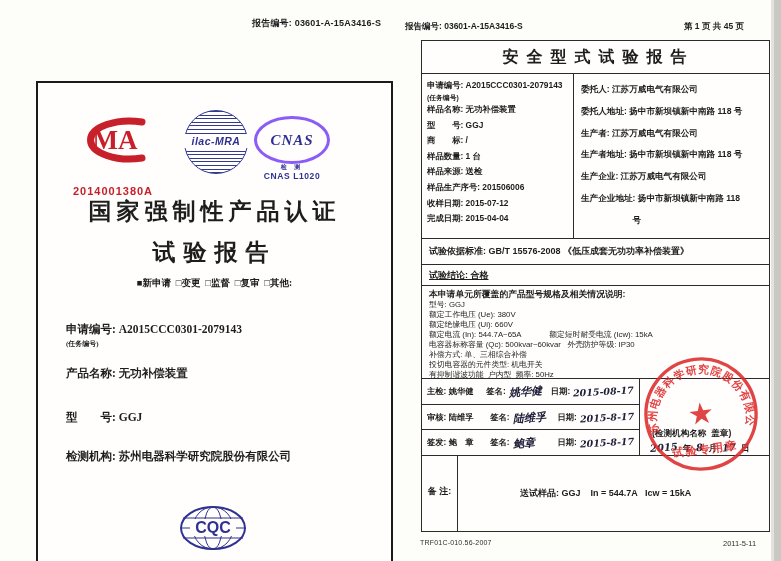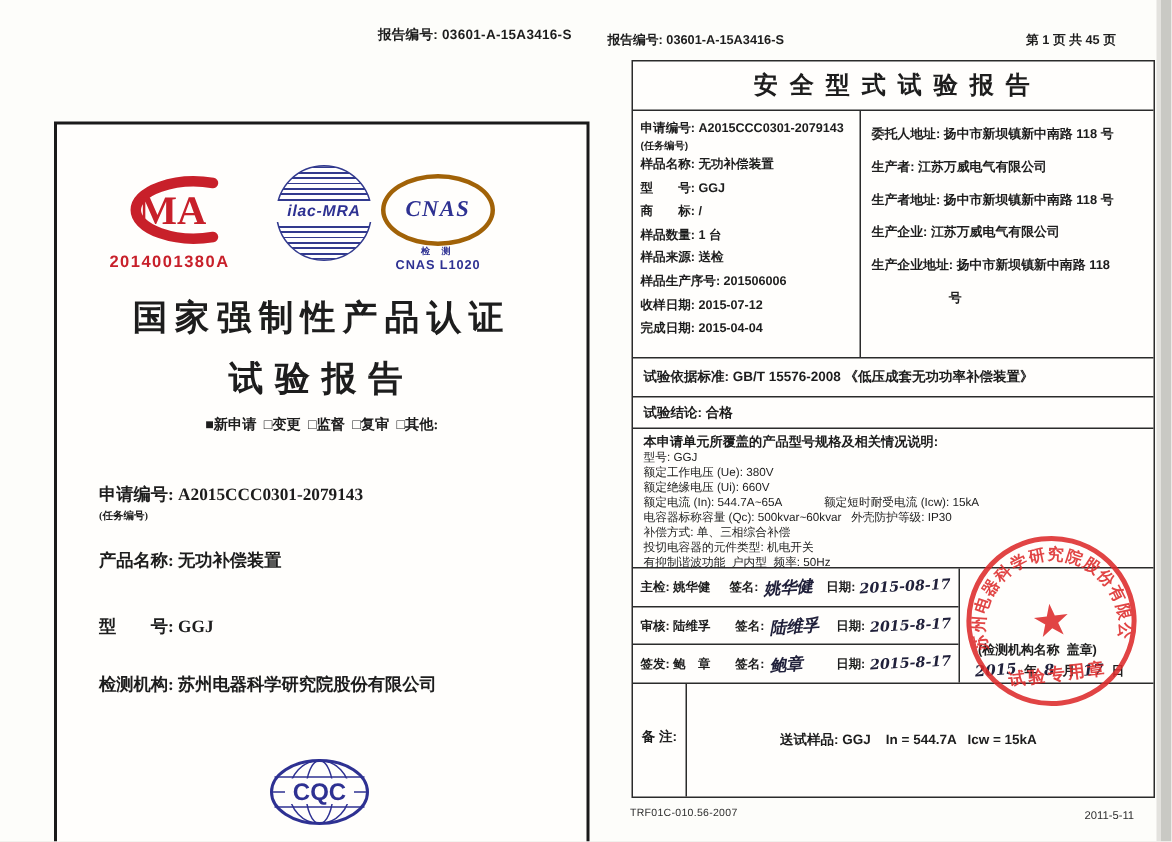--- a/index.html
+++ b/index.html
@@ -6,27 +6,27 @@
   .canvas{position:relative;width:781px;height:561px;background:#fdfdfa;overflow:hidden;
           font-family:"Liberation Sans","DejaVu Sans",sans-serif;color:#1d1d1d;}
   .edge-strip{position:absolute;right:0;top:0;width:7px;height:561px;background:#c9c9c4;}
   .edge-strip2{position:absolute;right:7px;top:0;width:3px;height:561px;background:#e3e2de;}
 
   
   .lp-report-no{position:absolute;left:252px;top:17px;font-size:9px;font-weight:bold;letter-spacing:.2px;white-space:pre;}
   .lp-frame{position:absolute;left:36px;top:37px;width:353px;height:511px;border:2px solid #1a1a1a;background:#fffefc;margin-top:44px;}
   .lp-frame *{position:absolute;}
   .cma-svg{left:30px;top:30px;}
-  .cma-number{left:22px;top:86px;width:106px;text-align:center;color:#c8202a;font-weight:bold;font-size:11px;letter-spacing:1px;}
+  .cma-number{left:22px;top:102px;width:106px;text-align:center;color:#c8202a;font-weight:bold;font-size:11px;letter-spacing:1px;}
   .ilac{left:146px;top:27px;width:62px;height:62px;border-radius:50%;
         background:repeating-linear-gradient(180deg,#323a8e 0px,#323a8e 1.1px,#ffffff 1.1px,#ffffff 3.6px);
         border:1px solid #323a8e;}
   .ilac-band{left:-5px;right:-5px;top:23px;height:14px;background:#fffefc;display:flex;align-items:center;justify-content:center;
              font-size:10.5px;font-weight:bold;font-style:italic;color:#2e3192;letter-spacing:.5px;}
-  .cnas-oval{left:216px;top:33px;width:70px;height:42px;border:3px solid #a16207;border-radius:50%;
+  .cnas-oval{left:216px;top:33px;width:70px;height:42px;border:3px solid #8b5cf6;border-radius:50%;
              display:flex;align-items:center;justify-content:center;}
   .cnas-word{position:static!important;font-family:"Liberation Serif","DejaVu Serif",serif;font-style:italic;font-weight:bold;
              font-size:15px;color:#2e3192;letter-spacing:1px;}
   .cnas-type{left:216px;top:80px;width:76px;text-align:center;font-size:6px;color:#2e3192;letter-spacing:3px;font-weight:bold;}
   .cnas-code{left:210px;top:88px;width:88px;text-align:center;font-size:8.5px;color:#2e3192;font-weight:bold;letter-spacing:.6px;}
   .lp-title1{left:0;top:113px;width:100%;text-align:center;font-family:"Liberation Serif","DejaVu Serif",serif;
              font-size:23px;font-weight:600;letter-spacing:5px;}
   .lp-title2{left:0;top:154px;width:100%;text-align:center;font-family:"Liberation Serif","DejaVu Serif",serif;
              font-size:23px;font-weight:600;letter-spacing:8px;}
   .lp-apply{left:0;top:194px;width:100%;text-align:center;font-size:9.5px;white-space:pre;font-weight:600;
@@ -51,21 +51,21 @@
   .rrow{border-bottom:1.4px solid #2b2b2b;box-sizing:border-box;}
   .r-title{height:33px;display:flex;align-items:center;justify-content:center;white-space:pre;
            font-family:"Liberation Serif","DejaVu Serif",serif;font-size:16px;font-weight:bold;letter-spacing:2px;}
   .r-info{height:165px;display:flex;}
   .r-info-left{width:152px;border-right:1.4px solid #2b2b2b;padding:4px 5px;box-sizing:border-box;}
   .r-info-left div{font-size:8.4px;line-height:15.6px;white-space:pre;font-weight:600;}
   .r-info-left div.small{font-size:6.8px;line-height:8.5px;}
   .r-info-right{flex:1;padding:5px 7px;box-sizing:border-box;}
   .r-info-right div{font-size:8.6px;line-height:21.8px;white-space:pre;font-weight:600;}
   .r-standard{height:26px;display:flex;align-items:center;padding:0 7px;font-size:9px;font-weight:600;white-space:pre;}
-  .r-conclusion{height:21px;display:flex;align-items:center;padding:0 7px;font-size:9px;font-weight:600;white-space:pre;}
+  .r-conclusion{height:21px;display:flex;align-items:center;padding:0 7px;font-size:9px;font-weight:600;white-space:pre;text-decoration:underline;}
   .r-coverage{height:93px;padding:2px 7px;box-sizing:border-box;}
   .cov-title{font-size:8.8px;line-height:12px;font-weight:600;white-space:pre;}
   .cov-line{font-size:7.8px;line-height:10px;white-space:pre;font-weight:500;}
   .r-sign{height:77px;display:flex;}
   .r-sign-left{width:218px;border-right:1.4px solid #2b2b2b;display:flex;flex-direction:column;box-sizing:border-box;}
   .sign-row{flex:1;display:flex;align-items:center;padding:0 5px;gap:3px;font-size:8.3px;font-weight:600;white-space:pre;}
   .sign-row + .sign-row{border-top:1.4px solid #2b2b2b;}
   .sign-role{width:66px;}
   .script{font-family:"DejaVu Serif","Liberation Serif",serif;font-style:italic;font-weight:bold;color:#20203a;
           display:inline-block;transform:rotate(-4deg);}
@@ -144,20 +144,21 @@
         <div>样品名称: 无功补偿装置</div>
         <div>型　　号: GGJ</div>
         <div>商　　标: /</div>
         <div>样品数量: 1 台</div>
         <div>样品来源: 送检</div>
         <div>样品生产序号: 201506006</div>
         <div>收样日期: 2015-07-12</div>
         <div>完成日期: 2015-04-04</div>
       </div>
       <div class="r-info-right">
+        <div>委托人: 江苏万威电气有限公司</div>
         <div>委托人地址: 扬中市新坝镇新中南路 118 号</div>
         <div>生产者: 江苏万威电气有限公司</div>
         <div>生产者地址: 扬中市新坝镇新中南路 118 号</div>
         <div>生产企业: 江苏万威电气有限公司</div>
         <div>生产企业地址: 扬中市新坝镇新中南路 118</div>
         <div>　　　　　　号</div>
       </div>
     </div>
 
     <div class="rrow r-standard">试验依据标准: GB/T 15576-2008 《低压成套无功功率补偿装置》</div>

